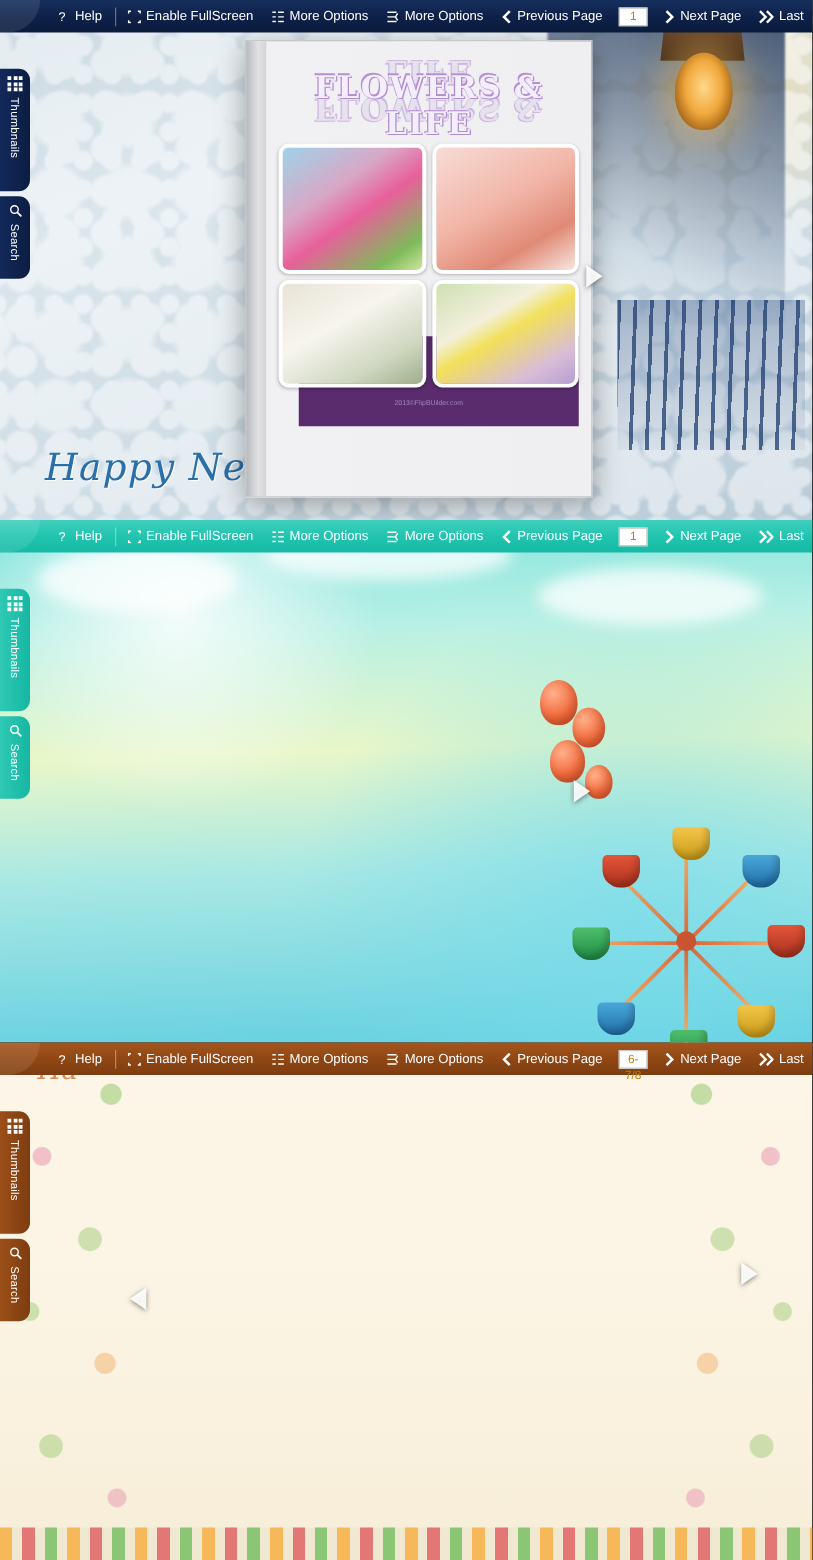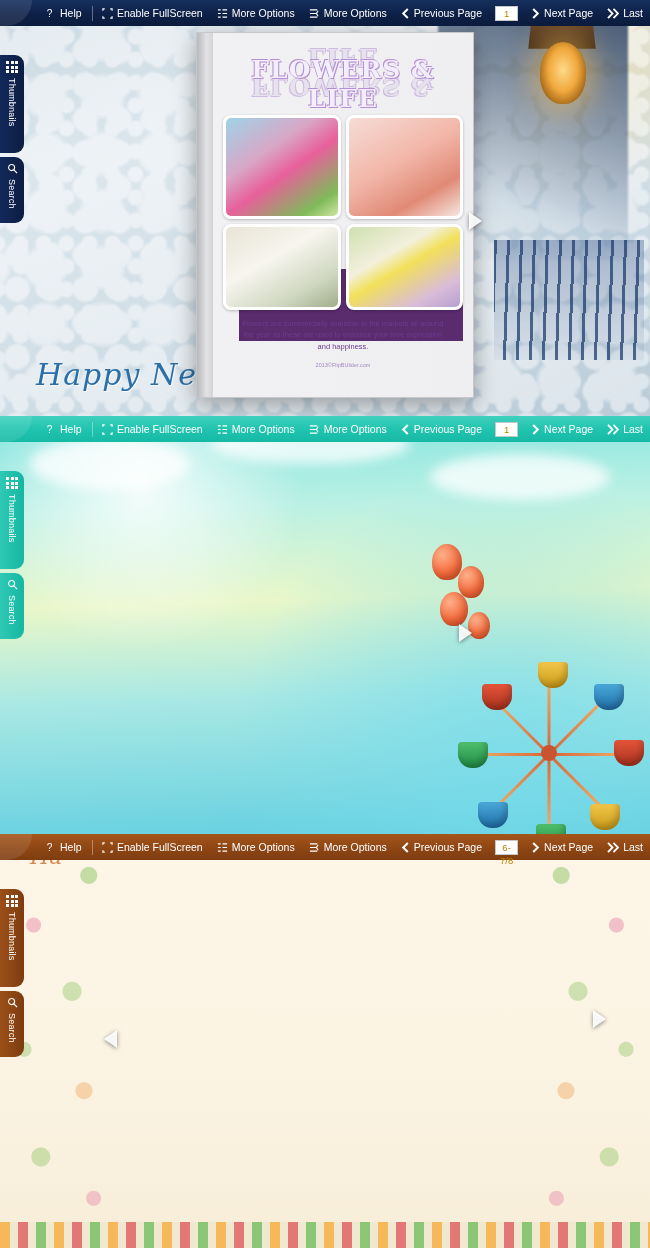--- a/index.html
+++ b/index.html
@@ -260,21 +260,20 @@
       </div>
       <div style="position:relative">
         <div class="b1-bar"></div>
         <div class="b1-grid">
           <div class="ph cosmos"></div>
           <div class="ph rose"></div>
           <div class="ph white"></div>
           <div class="ph daisy"></div>
         </div>
       </div>
-      <div class="b1-caption">Flowers are commercially available in the markets all around the year as these are used to enhance your love expression and happiness.</div>
       <div class="b1-foot">2013©FlipBUilder.com</div>
     </div>
   </div>
   <div class="nav-arrow right" style="right:168px; top:212px;"></div>
 
   <div class="toolbar navy">
     <div class="tb-item">
       <span class="tb-icon">
         <svg width="11" height="11" viewBox="0 0 12 12">
             <text x="2" y="10" font-size="11" font-family="Liberation Sans, sans-serif" fill="#fff">?</text>

